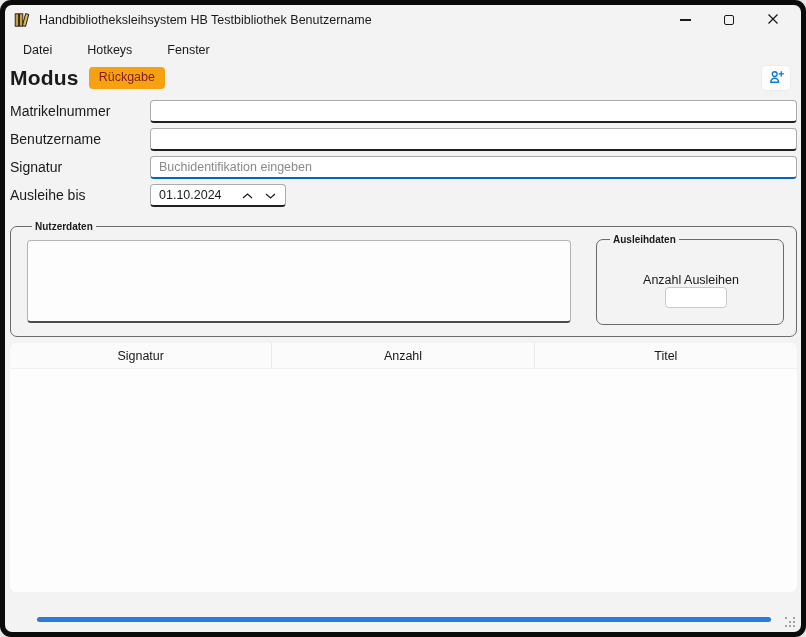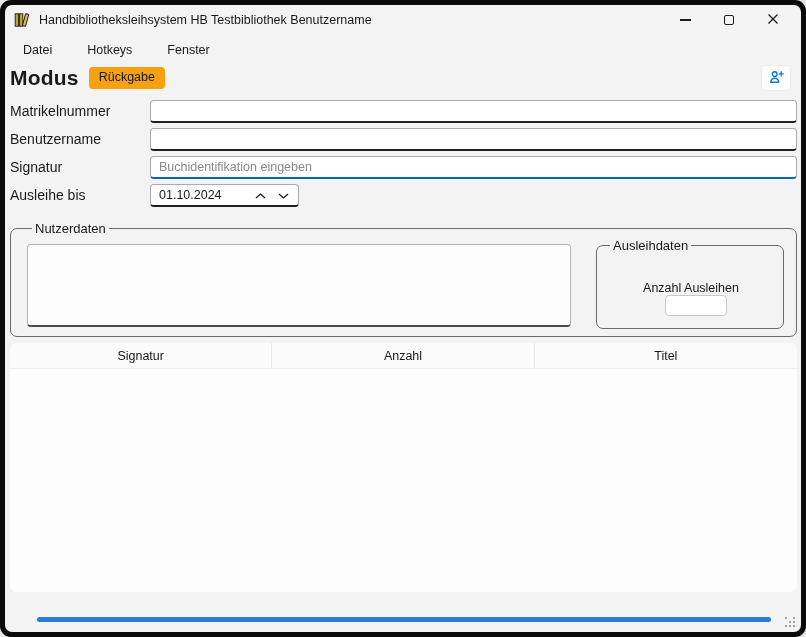--- a/index.html
+++ b/index.html
@@ -50,21 +50,21 @@
   .menu-item { color:#1a1a1a; }
 
   
   .content { flex:1; padding:0 4px 0 5px; position:relative; display:flex; flex-direction:column; }
 
   .mode-row { display:flex; align-items:center; height:26px; }
   .page-title { font-size:21px; font-weight:700; letter-spacing:0.2px; }
   .mode-badge {
     margin-left:10px;
     background:#F6A210;
-    color:#0f172a;
+    color:#7f1d1d;
     font-size:12.5px;
     padding:4px 10px 5px;
     border-radius:4px;
     line-height:1;
   }
   .add-user-button {
     margin-left:auto; margin-right:6px;
     width:30px; height:26px;
     background:#fdfdfd;
     border:1px solid #ececec;
@@ -85,37 +85,37 @@
     font-family:"Liberation Sans", sans-serif;
     font-size:12.5px;
     padding:0 8px;
     outline:none;
     color:#4c1d95;
   }
   .text-input.focused { border-bottom-color:#0067C0; }
   .text-input::placeholder { color:#8a8a8a; }
 
   .date-spinner {
-    width:149px; height:23px;
+    width:136px; height:23px;
     background:#fff;
     border:1px solid #ababab;
     border-bottom:2px solid #202020;
     border-radius:4px;
     display:flex; align-items:center;
     padding:0 9px 0 8px;
   }
   .date-value { font-size:12.5px; flex:1; }
   .spin-btn { background:none; border:0; padding:0 0 0 12px; display:flex; align-items:center; cursor:default; }
 
   
   fieldset {
     border:1px solid #6b6b6b;
     border-radius:7px;
   }
-  legend { font-size:13px; padding:0 3px; margin-left:5px; }
+  legend { font-size:10px; padding:0 3px; margin-left:5px;font-weight:bold; }
 
   .nutzerdaten {
     margin-top:12px;
     height:116px;
     padding:3px 12px 10px 16px;
     display:flex; align-items:stretch;
   }
   .user-textarea {
     flex:1; height:83px; margin-top:5px;
     background:#fdfdfd;

